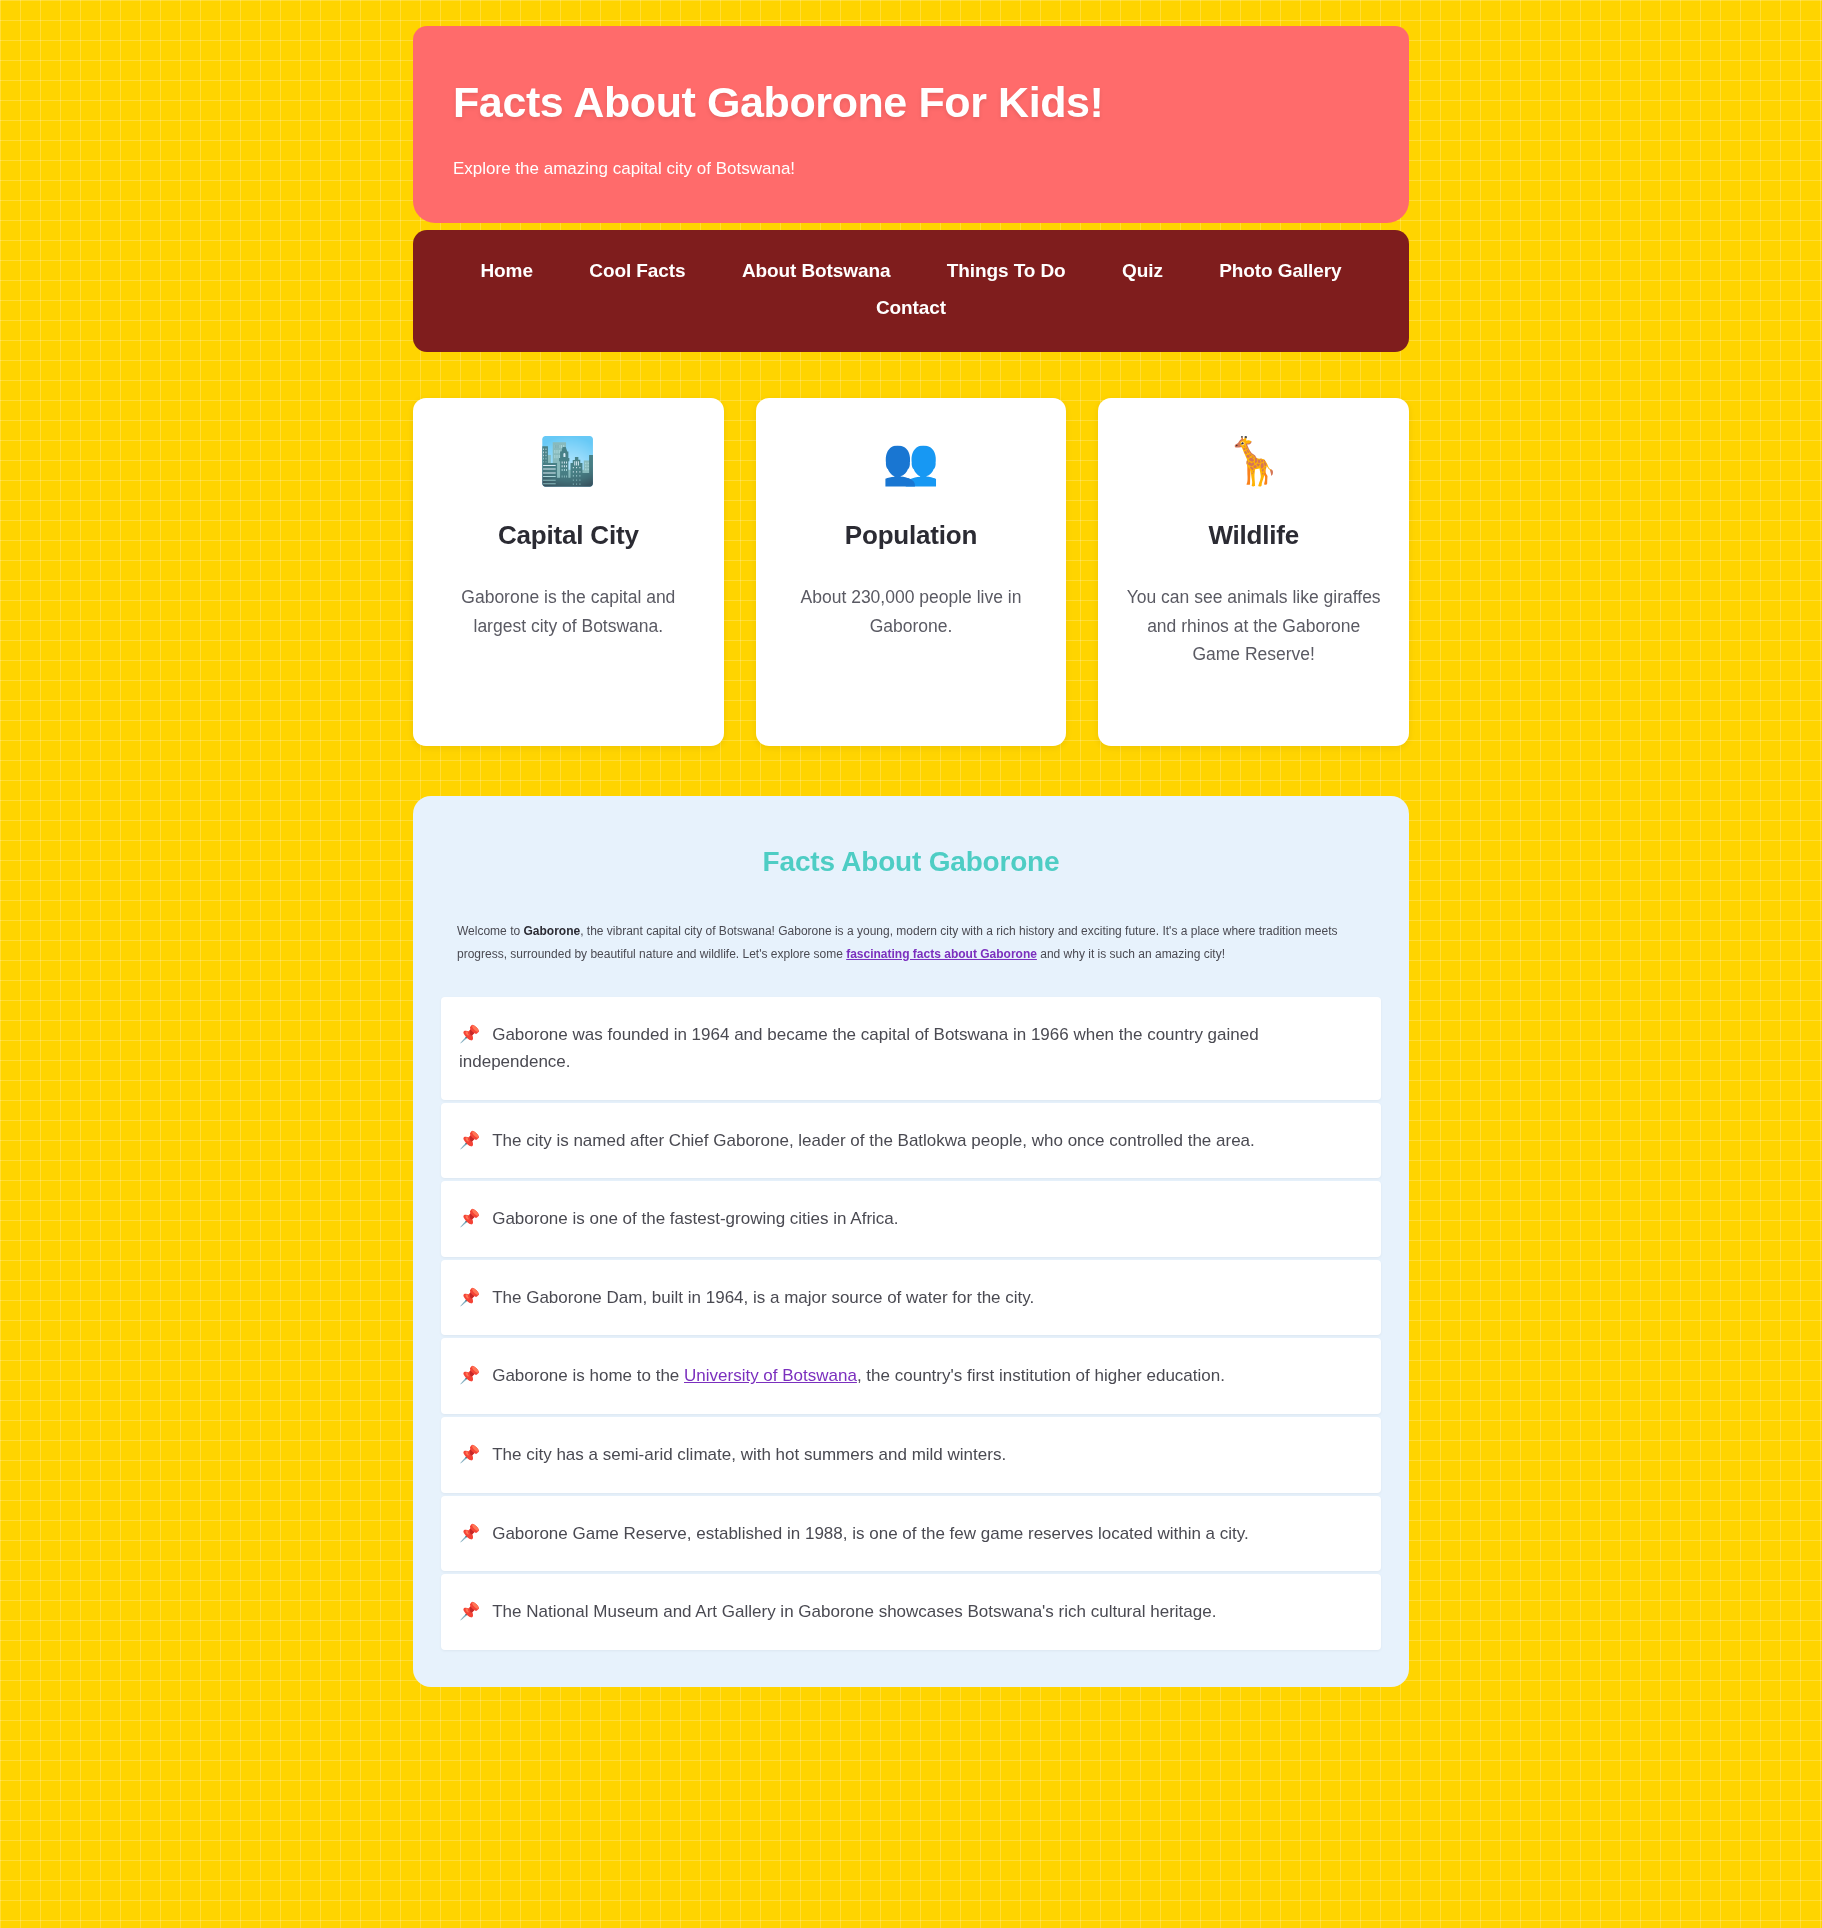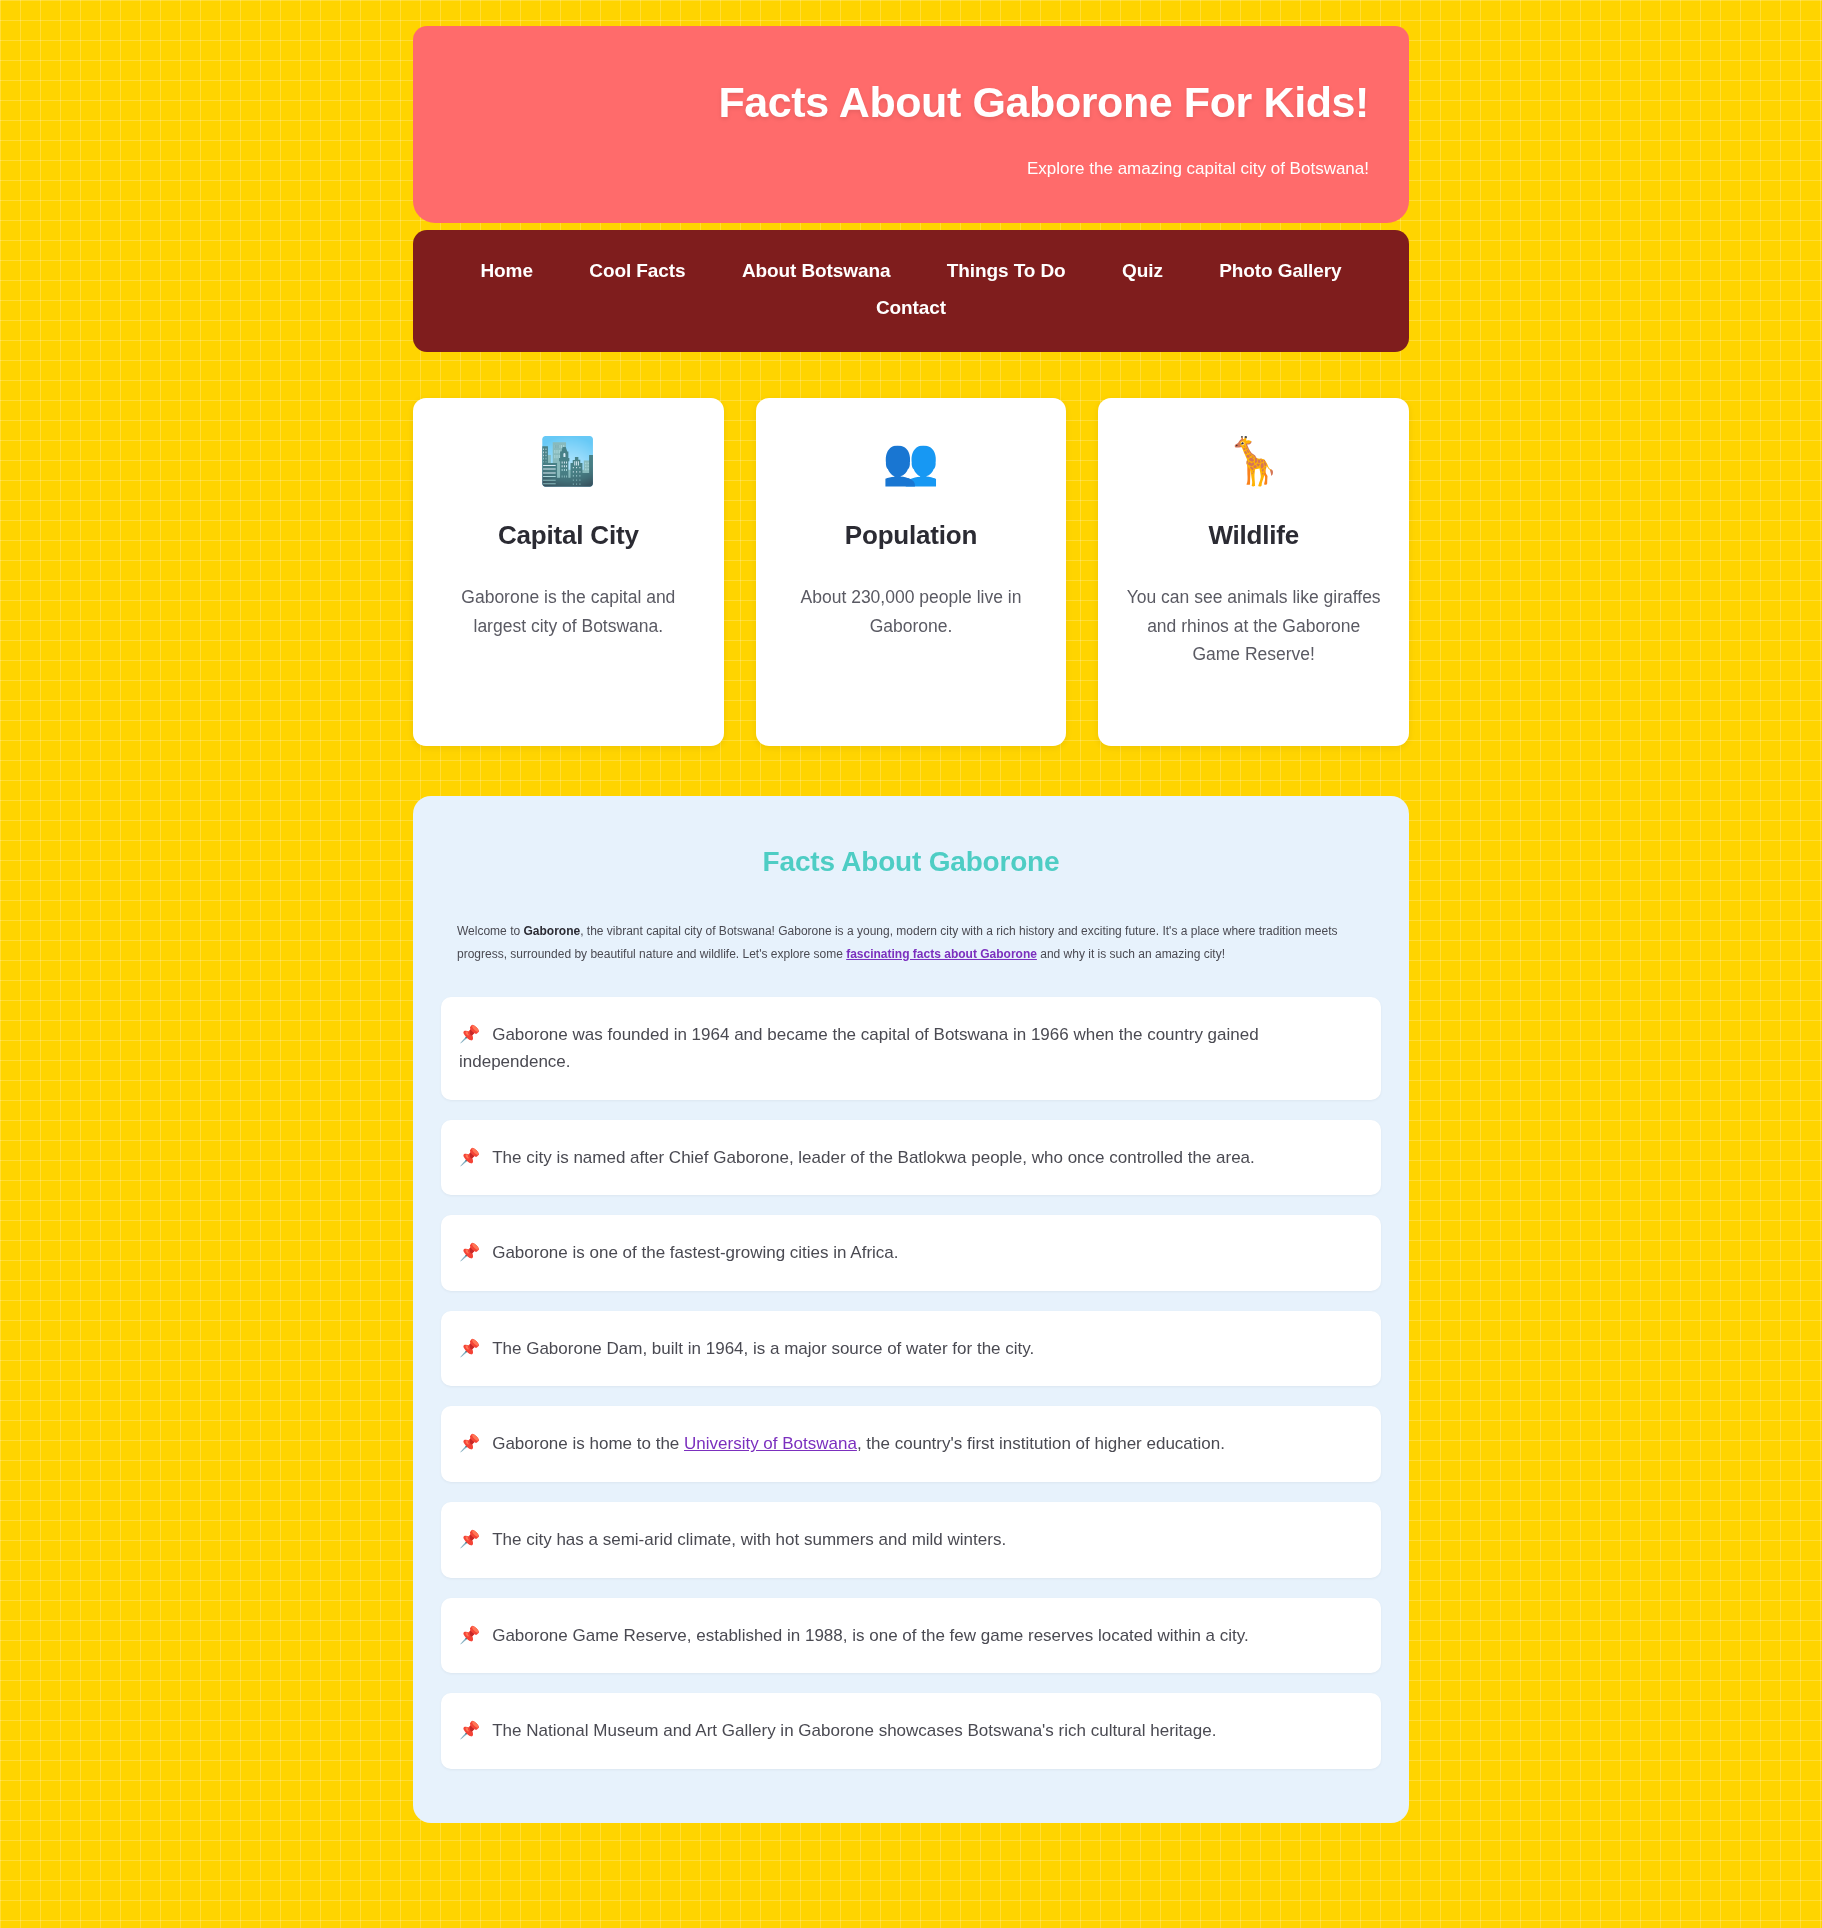--- a/index.html
+++ b/index.html
@@ -29,21 +29,21 @@
   .wrap {
     width: 996px;
     margin: 0 auto;
   }
 
   
   .site-header {
     background: #FF6B6B;
     border-radius: 14px 14px 22px 22px;
     padding: 52px 40px 44px 40px;
-    text-align: right;
+    text-align: left;
     margin-top: 26px;
   }
   .site-title {
     color: #ffffff;
     font-size: 43px;
     font-weight: bold;
     letter-spacing: -0.4px;
     line-height: 1.15;
     text-shadow: 0 2px 4px rgba(0,0,0,0.10);
   }
@@ -144,24 +144,24 @@
     color: #7B2FBE;
     font-weight: bold;
     text-decoration: underline;
     cursor: pointer;
   }
   .inline-link.plain { font-weight: normal; }
 
   .fact-list { list-style: none; }
   .fact-item {
     background: #ffffff;
-    border-radius: 10px;
+    border-radius: 4px;
     box-shadow: 0 1px 3px rgba(0,0,0,0.05);
     padding: 24px 22px 24px 18px;
-    margin-bottom: 20px;
+    margin-bottom: 3px;
     font-size: 17px;
     line-height: 1.62;
     color: #4a4a52;
   }
   .pin-icon {
     font-family: "DejaVu Sans", sans-serif;
     color: #E03A3A;
     font-size: 17px;
     margin-right: 12px;
   }

